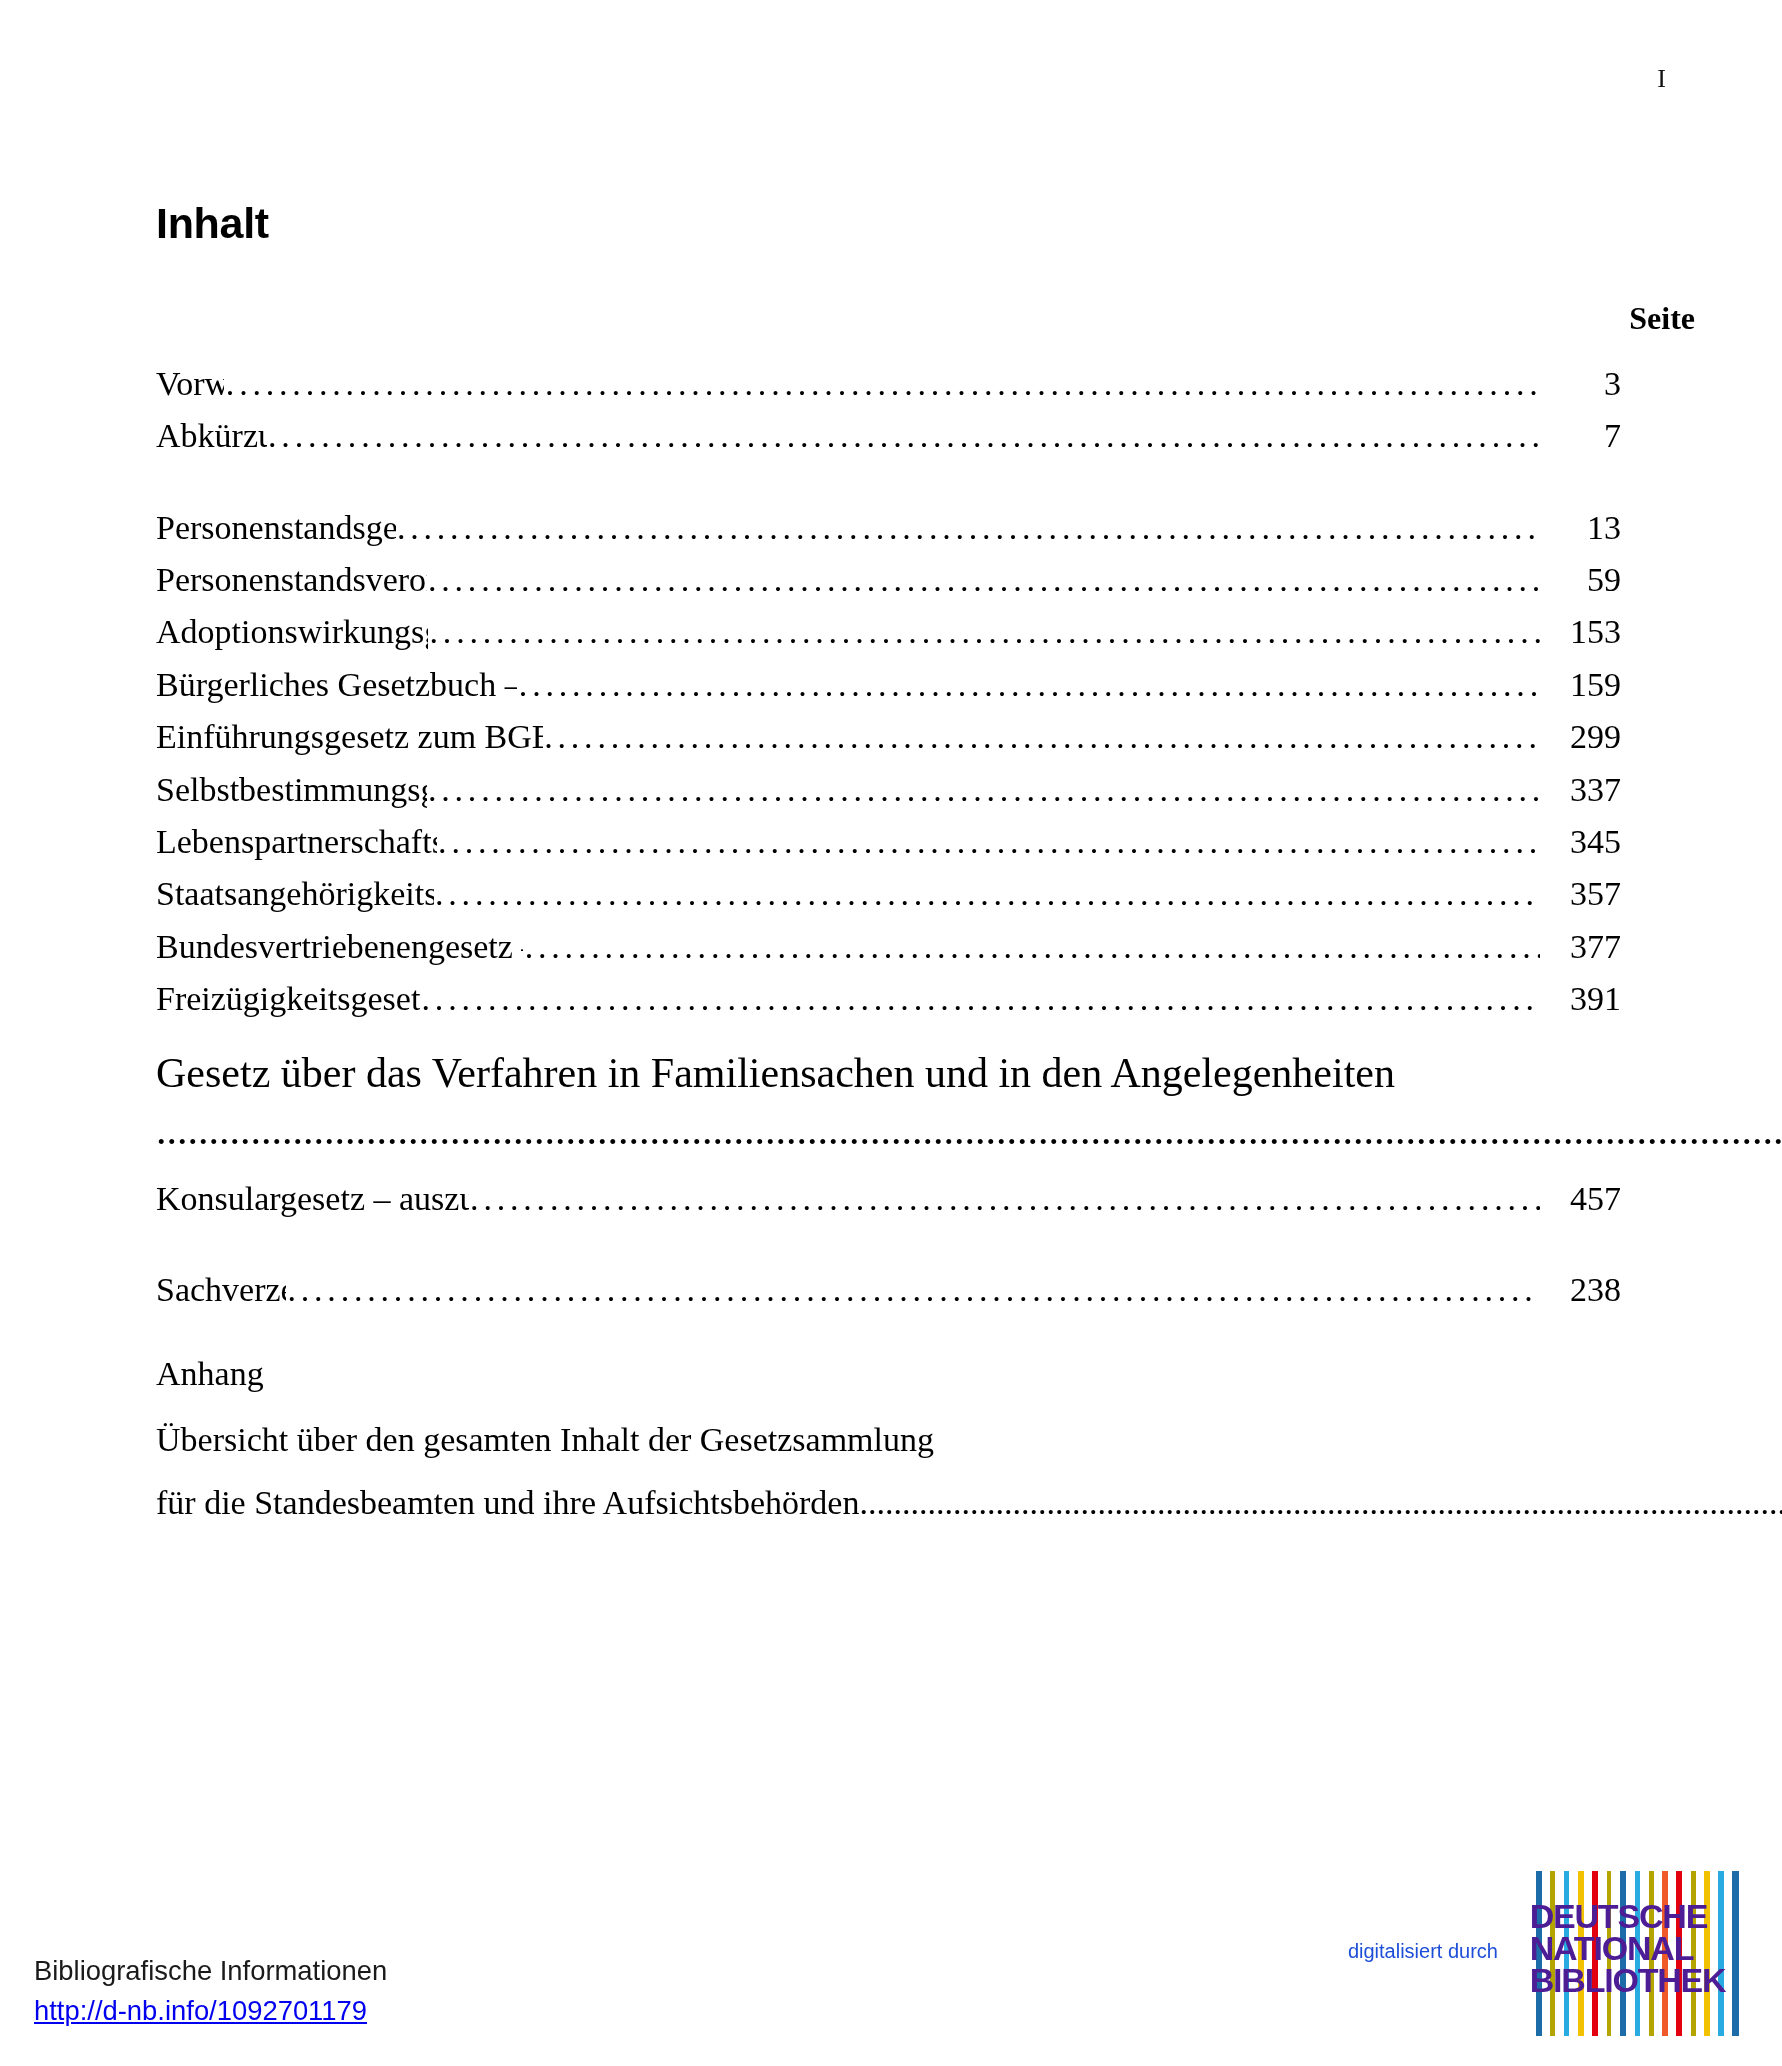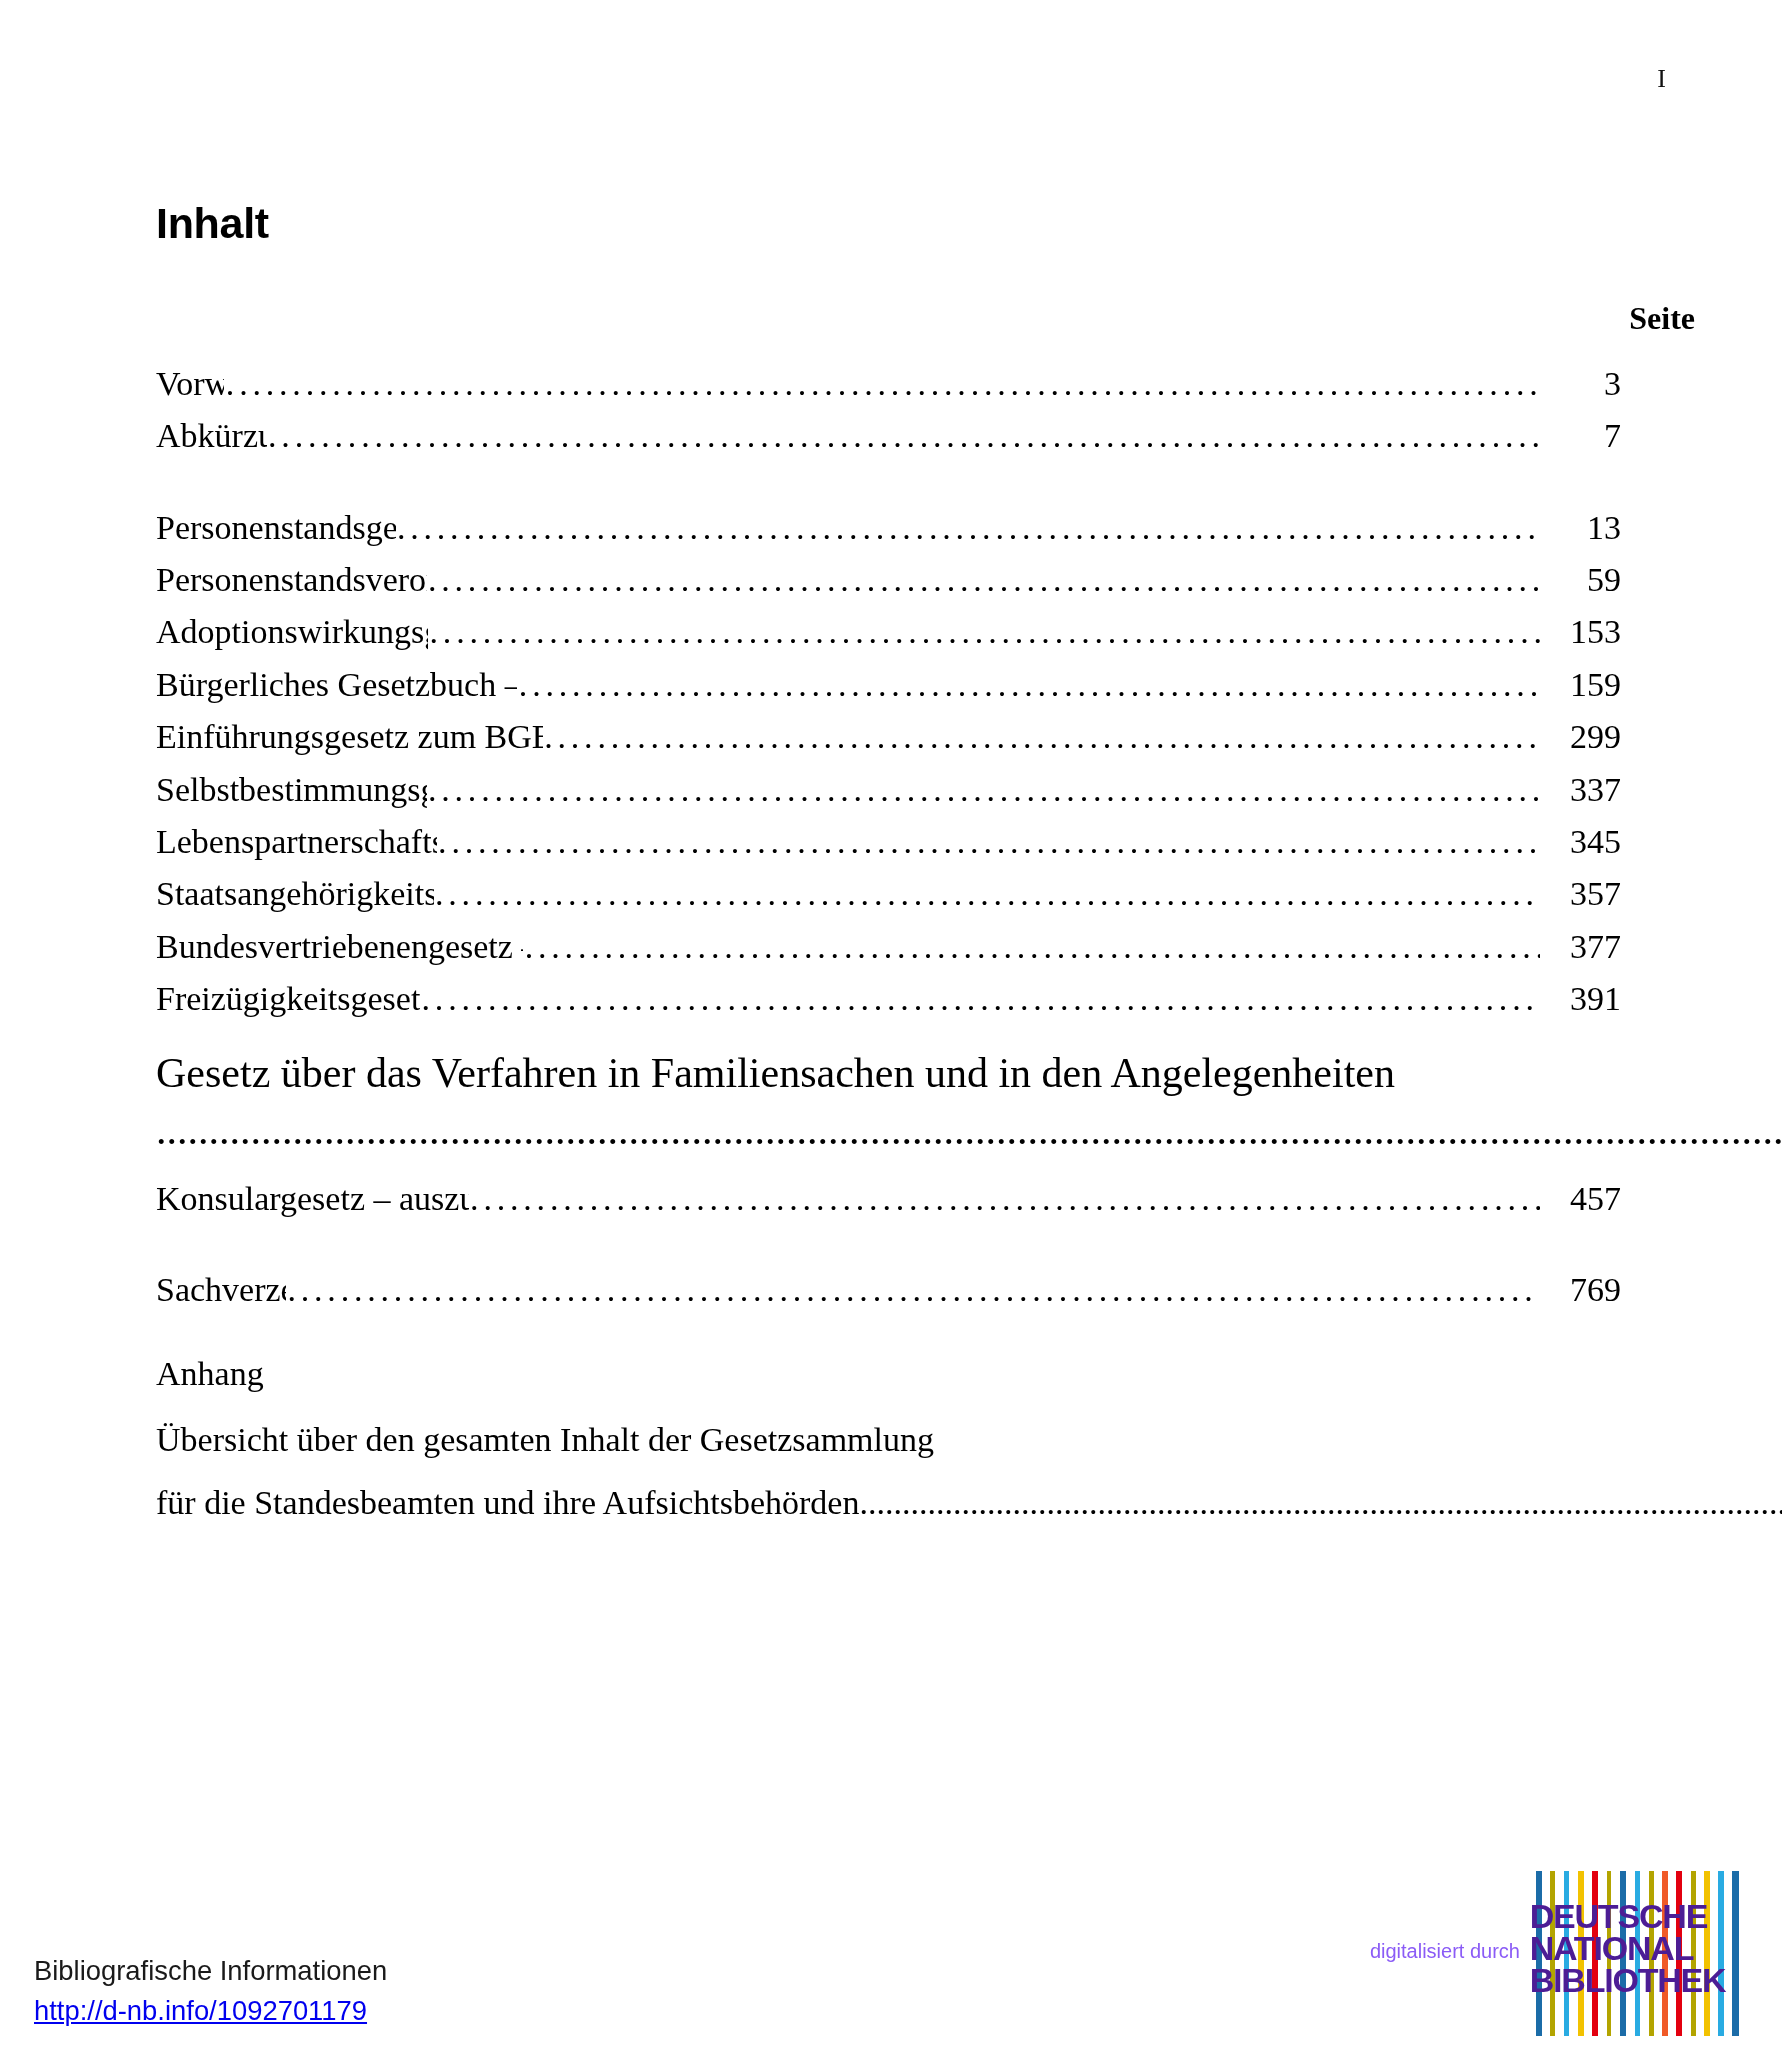--- a/index.html
+++ b/index.html
@@ -155,22 +155,22 @@
   .dnb-block {
     position: absolute;
     right: 36px;
     bottom: 30px;
     display: flex;
     align-items: center;
   }
   .dnb-caption {
     font-family: "Liberation Sans", "DejaVu Sans", sans-serif;
     font-size: 20px;
-    color: #8b5cf6;
-    margin-right: 7px;
+    color: #1d4ed8;
+    margin-right: 29px;
     white-space: nowrap;
     padding-bottom: 4.1px;
   }
   .dnb-logo {
     position: relative;
     width: 220px;
     height: 165px;
   }
   .dnb-bars {
     position: absolute;
@@ -281,21 +281,21 @@
 
     <div class="toc-entry gap-lg">
       <span class="label">Konsulargesetz – auszugsweise – (GS Nr. 95)</span>
       <span class="leader">................................................................................................................................................................</span>
       <span class="page">457</span>
     </div>
 
     <div class="toc-entry gap-md">
       <span class="label">Sachverzeichnis</span>
       <span class="leader">................................................................................................................................................................</span>
-      <span class="page">769</span>
+      <span class="page">238</span>
     </div>
 
     <div class="anhang">
       <div class="anhang-title">Anhang</div>
       <div class="anhang-line1">Übersicht über den gesamten Inhalt der Gesetzsammlung</div>
       <div class="anhang-line2">
         <span class="label">für die Standesbeamten und ihre Aufsichtsbehörden</span>
         <span class="leader">................................................................................................................................................................</span>
 
       </div>

